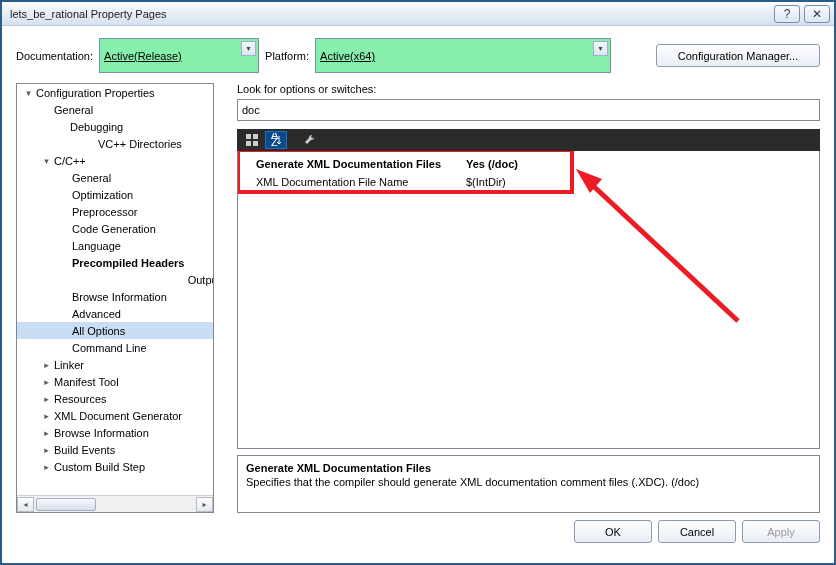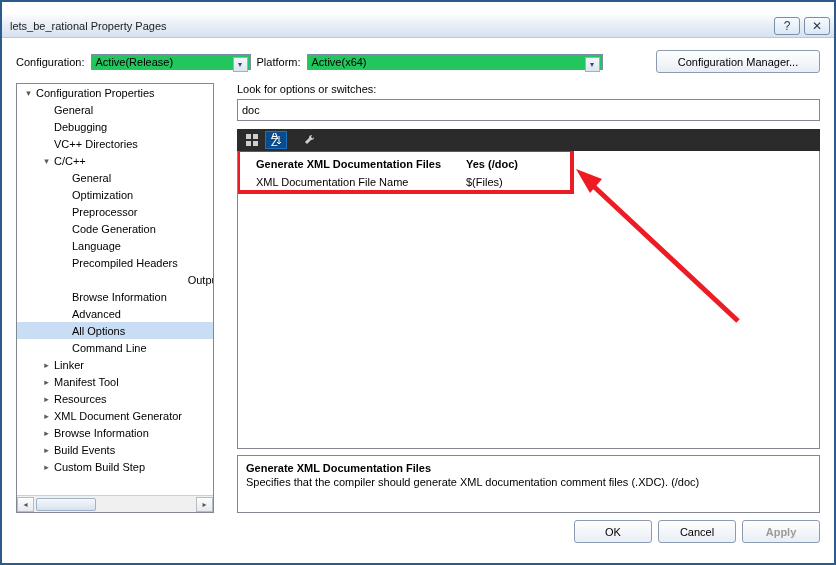--- a/index.html
+++ b/index.html
@@ -1,25 +1,25 @@
 <!DOCTYPE html>
 <html><head>
 <meta charset="utf-8">
 <style>
 * { box-sizing: border-box; margin: 0; padding: 0; font-family: "Segoe UI", Tahoma, sans-serif; font-size: 11px; }
 body { background: #fff; width: 836px; height: 565px; position: relative; border: 2px solid #2b5b8b; }
-.titlebar { height: 24px; background: linear-gradient(#fdfdfe,#e6edf6 50%,#d6e2f1); display: flex; align-items: center; padding: 0 4px; border-bottom: 1px solid #b7c8dd; margin-top: 12px; }
+.titlebar { height: 24px; background: linear-gradient(#fdfdfe,#e6edf6 50%,#d6e2f1); display: flex; align-items: center; padding: 0 4px; border-bottom: 1px solid #b7c8dd; }
 .titlebar .title { flex: 1; padding-left: 4px; color: #222; }
 .winbtn { width: 26px; height: 18px; margin-left: 4px; border: 1px solid #7a8ea8; border-radius: 3px; background: linear-gradient(#f7fbff,#dbe7f4); display: flex; align-items: center; justify-content: center; color: #2b3b50; font-size: 12px; cursor: default; }
 .config-row { display: flex; align-items: center; gap: 6px; padding: 12px 14px 10px 14px; }
 .config-row label { color: #000; }
-.combo { height: 16px; border: 1px solid #7a8ea8; background: #22c55e; display: flex; align-items: center; padding: 0 4px; position: relative; }
+.combo { height: 35px; border: 1px solid #7a8ea8; background: #86efac; display: flex; align-items: center; padding: 0 4px; position: relative; text-decoration: underline; }
 .combo .arrow { position: absolute; right: 2px; top: 2px; width: 15px; height: 15px; background: linear-gradient(#f4f7fb,#dbe6f2); border: 1px solid #9cb1c9; display: flex; align-items: center; justify-content: center; font-size: 8px; color: #3b4a5e; }
 .btn { height: 23px; border: 1px solid #8a9bb2; border-radius: 3px; background: linear-gradient(#fefefe,#e9eef5); padding: 0 10px; display: flex; align-items: center; justify-content: center; cursor: default; }
-.btn.disabled { color: #9a9a9a; font-weight: bold; }
+.btn.disabled { color: #9a9a9a; }
 .main { display: flex; padding: 0 14px; gap: 8px; height: 430px; }
 .tree { width: 198px; border: 1px solid #828790; background: #fff; overflow: hidden; position: relative; }
 .tree-inner { width: 230px; }
 .tree-item { height: 17px; display: flex; align-items: center; padding-left: 6px; white-space: nowrap; color: #000; }
 .tree-item.sel { background: #c9def5; }
 .exp { width: 11px; height: 11px; display: inline-flex; align-items: center; justify-content: center; margin-right: 2px; font-size: 9px; color: #5a5a5a; }
 .hscroll { position: absolute; bottom: 0; left: 0; right: 0; height: 17px; background: #f0f0f0; border-top: 1px solid #cfcfcf; display: flex; align-items: center; }
 .hscroll .sbtn { width: 17px; height: 15px; background: linear-gradient(#fdfdfd,#e6e9ee); border: 1px solid #b5bcc7; display:flex; align-items:center; justify-content:center; font-size:8px; color:#555; }
 .hscroll .thumb { width: 60px; height: 13px; margin: 0 2px; background: linear-gradient(#f6f9fc,#d7e1ed); border: 1px solid #9fb2c8; border-radius: 2px; }
 .right { flex: 1; display: flex; flex-direction: column; padding-left: 15px; }
@@ -42,21 +42,21 @@
 </head>
 <body>
 
 <div class="titlebar">
   <span class="title">lets_be_rational Property Pages</span>
   <div class="winbtn">?</div>
   <div class="winbtn">✕</div>
 </div>
 
 <div class="config-row">
-  <label>Configuration:</label>
+  <label>Documentation:</label>
   <div class="combo" style="width:160px">
     <span>Active(Release)</span>
     <span class="arrow">▾</span>
   </div>
   <label>Platform:</label>
   <div class="combo" style="width:296px">
     <span>Active(x64)</span>
     <span class="arrow">▾</span>
   </div>
   <div style="flex:1"></div>
@@ -67,25 +67,25 @@
   <div class="tree">
     <div class="tree-inner" id="tree-inner">
         <div class="tree-item" style="padding-left: 6px;">
           <span class="exp">▾</span>
           <span>Configuration Properties</span>
         </div>
         <div class="tree-item" style="padding-left: 24px;">
           <span class="exp"></span>
           <span>General</span>
         </div>
-        <div class="tree-item" style="padding-left: 24px;">
+        <div class="tree-item" style="padding-left: 24px; gap: 16px;">
           <span class="exp"></span>
           <span>Debugging</span>
         </div>
-        <div class="tree-item" style="padding-left: 24px;">
+        <div class="tree-item" style="padding-left: 24px; gap: 44px;">
           <span class="exp"></span>
           <span>VC++ Directories</span>
         </div>
         <div class="tree-item" style="padding-left: 24px;">
           <span class="exp">▾</span>
           <span>C/C++</span>
         </div>
         <div class="tree-item" style="padding-left: 42px;">
           <span class="exp"></span>
           <span>General</span>
@@ -99,21 +99,21 @@
           <span>Preprocessor</span>
         </div>
         <div class="tree-item" style="padding-left: 42px;">
           <span class="exp"></span>
           <span>Code Generation</span>
         </div>
         <div class="tree-item" style="padding-left: 42px;">
           <span class="exp"></span>
           <span>Language</span>
         </div>
-        <div class="tree-item" style="padding-left: 42px;">
+        <div class="tree-item" style="padding-left: 42px; font-weight: bold;">
           <span class="exp"></span>
           <span>Precompiled Headers</span>
         </div>
         <div class="tree-item" style="padding-left: 42px; justify-content: space-between;">
           <span class="exp"></span>
           <span>Output Files</span>
         </div>
         <div class="tree-item" style="padding-left: 42px;">
           <span class="exp"></span>
           <span>Browse Information</span>
@@ -195,21 +195,21 @@
     </div>
     <div class="grid-wrap">
       <div class="highlight-box"></div>
       <div id="grid-rows" style="padding-top:4px">
           <div class="grid-row b">
             <span class="k">Generate XML Documentation Files</span>
             <span class="v">Yes (/doc)</span>
           </div>
           <div class="grid-row">
             <span class="k">XML Documentation File Name</span>
-            <span class="v">$(Files)</span>
+            <span class="v">$(IntDir)</span>
           </div>
         </div>
       <svg class="arrow-annot" style="left:330px;top:10px" width="180" height="170" viewBox="0 0 180 170">
         <line x1="170" y1="160" x2="20" y2="20" stroke="#ed1c24" stroke-width="5"></line>
         <polygon points="8,8 34,18 22,32" fill="#ed1c24"></polygon>
       </svg>
     </div>
     <div class="desc-pane">
       <div class="dt">Generate XML Documentation Files</div>
       <div>Specifies that the compiler should generate XML documentation comment files (.XDC).     (/doc)</div>

